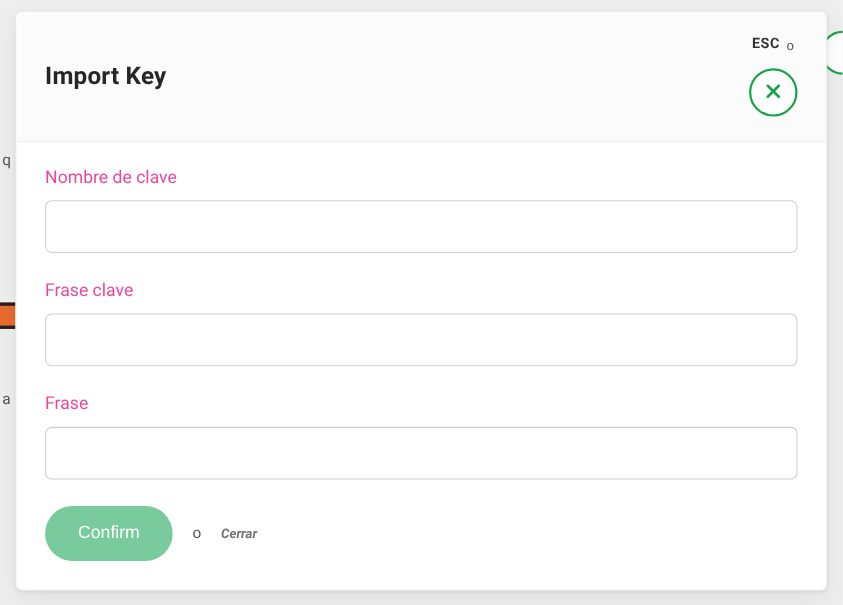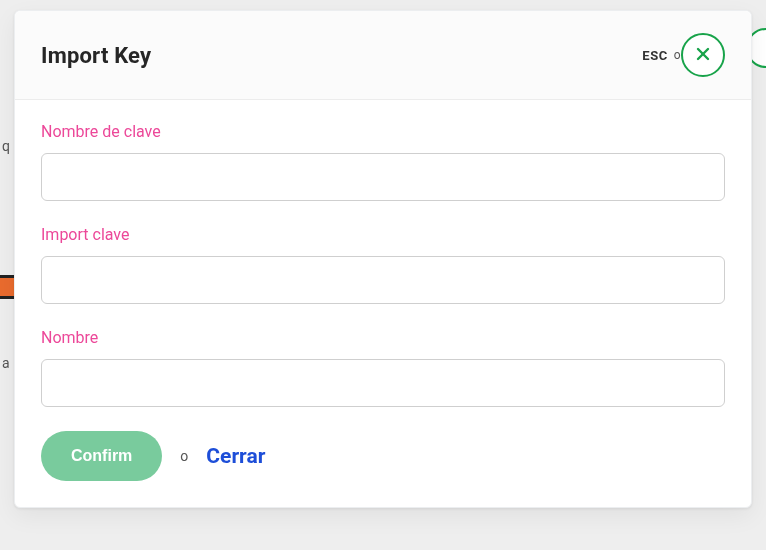--- a/index.html
+++ b/index.html
@@ -61,20 +61,22 @@
   }
   .modal-title {
     font-size: 22px;
     font-weight: 700;
     color: #262626;
     letter-spacing: 0.2px;
   }
   .header-right {
     display: flex;
     align-items: center;
+    gap: 14px;
+    flex-direction: column;
   }
   .esc-group {
     display: flex;
     align-items: center;
     gap: 6px;
     color: #333;
     font-size: 13px;
     font-weight: 700;
     letter-spacing: 0.5px;
   }
@@ -122,36 +124,37 @@
   .actions {
     display: flex;
     align-items: center;
     gap: 18px;
     margin-top: 6px;
   }
   .confirm-btn {
     background: #79cb9d;
     color: #ffffff;
     font-size: 16px;
-    font-weight: 700;
+    font-weight: 400;
     border: none;
     border-radius: 999px;
     padding: 16px 30px;
     cursor: pointer;
   }
   .or-sep {
     color: #555;
     font-size: 14px;
   }
   .close-link {
-    color: #1d4ed8;
-    font-size: 21px;
+    color: #737373;
+    font-size: 12px;
     font-weight: 700;
     text-decoration: none;
     cursor: pointer;
+    font-style: italic;
   }
 </style>
 </head>
 <body>
 
 <span class="bg-hint q">q</span>
 <div class="bg-orange"></div>
 <span class="bg-hint a2">a</span>
 <div class="bg-green-circle"></div>
 
@@ -176,26 +179,26 @@
   </div>
 
   <div class="modal-body">
 
     <div class="form-group">
       <label class="form-label">Nombre de clave</label>
       <input type="text" class="form-input" value="" style="">
     </div>
 
     <div class="form-group">
-      <label class="form-label">Import clave</label>
+      <label class="form-label">Frase clave</label>
       <input type="text" class="form-input" value="" style="">
     </div>
 
     <div class="form-group">
-      <label class="form-label">Nombre</label>
+      <label class="form-label">Frase</label>
       <input type="text" class="form-input" value="" style="">
     </div>
 
     <div class="actions">
       <button class="confirm-btn">Confirm</button>
       <span class="or-sep">o</span>
       <a class="close-link">Cerrar</a>
     </div>
 
   </div>

